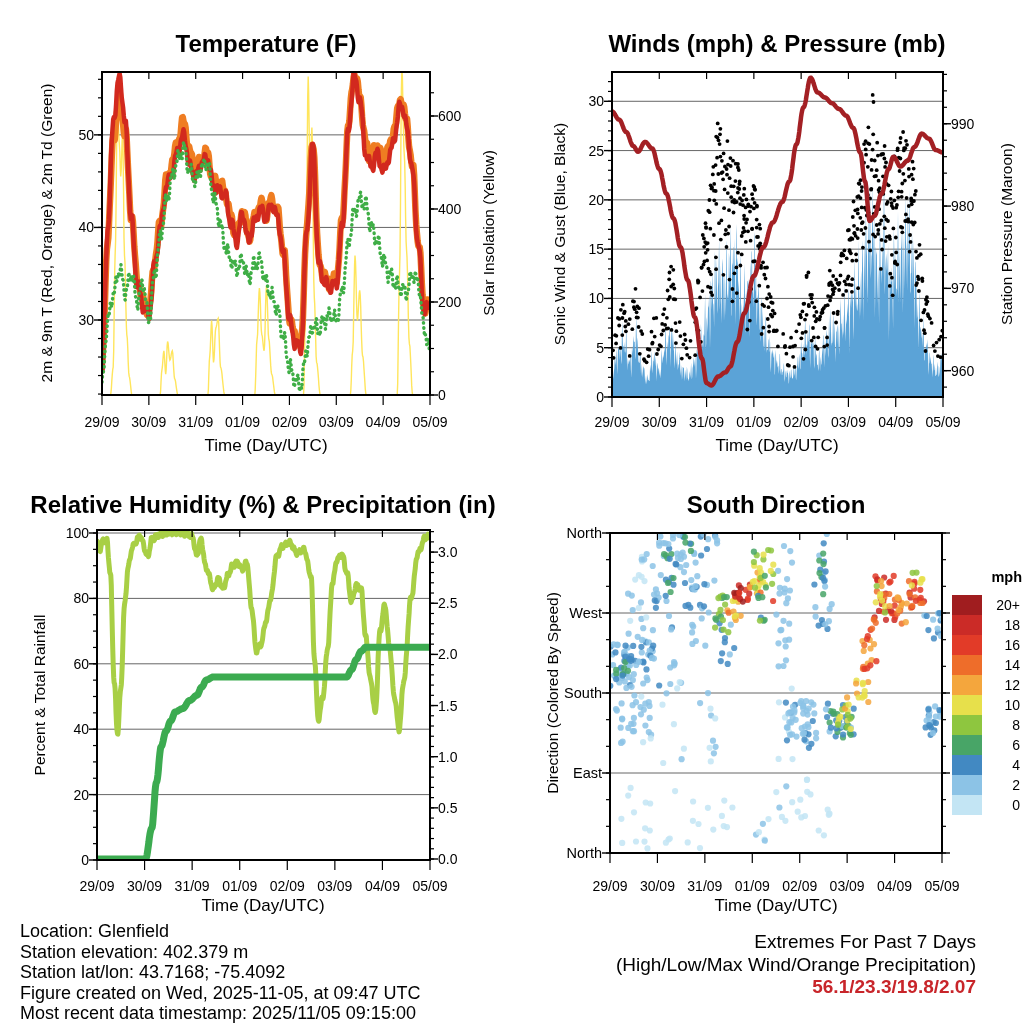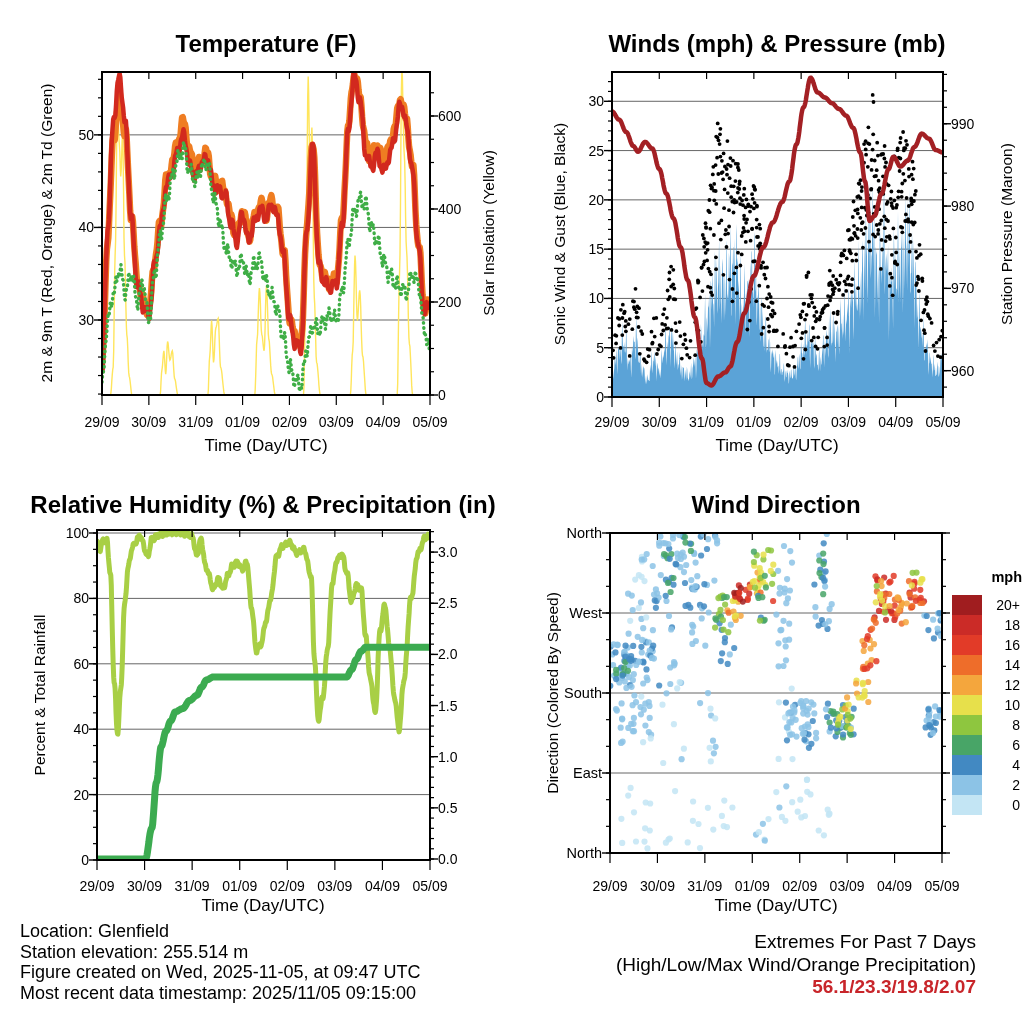--- a/index.html
+++ b/index.html
@@ -1726,39 +1726,40 @@
         <rect x="952" y="775" width="30" height="20" fill="#8cc3e6"></rect>
         <text x="1020" y="789.8" text-anchor="end" font-size="14" fill="#000" font-family="Liberation Sans, DejaVu Sans, sans-serif">2</text>
         <rect x="952" y="795" width="30" height="20" fill="#c3e5f4"></rect>
         <text x="1020" y="809.8" text-anchor="end" font-size="14" fill="#000" font-family="Liberation Sans, DejaVu Sans, sans-serif">0</text>
       </g>
     </svg>
 
   <div class="title" style="left:266px;top:30px">Temperature (F)</div>
   <div class="title" style="left:263px;top:491px">Relative Humidity (%) &amp; Precipitation (in)</div>
   <div class="title" style="left:777px;top:30px">Winds (mph) &amp; Pressure (mb)</div>
-  <div class="title" style="left:776px;top:491px">Wind Direction</div>
+  <div class="title" style="left:776px;top:491px">South Direction</div>
 
   <div class="xlabel" style="left:266px;top:436px">Time (Day/UTC)</div>
   <div class="xlabel" style="left:777px;top:436px">Time (Day/UTC)</div>
   <div class="xlabel" style="left:263px;top:896px">Time (Day/UTC)</div>
   <div class="xlabel" style="left:776px;top:896px">Time (Day/UTC)</div>
 
   <div class="vlabel" style="left:47px;top:233px">2m &amp; 9m T (Red, Orange) &amp; 2m Td (Green)</div>
   <div class="vlabel" style="left:489px;top:233px">Solar Insolation (Yellow)</div>
   <div class="vlabel" style="left:560px;top:234px">Sonic Wind &amp; Gust (Blue, Black)</div>
   <div class="vlabel" style="left:1007px;top:234px">Station Pressure (Maroon)</div>
   <div class="vlabel" style="left:40px;top:695px">Percent &amp; Total Rainfall</div>
   <div class="vlabel" style="left:553px;top:693px">Direction (Colored By Speed)</div>
 
   <div class="cbarlab">mph</div>
 
   <div class="footer">
     <div>Location: Glenfield</div>
-    <div>Station elevation: 255.514 m</div>
+    <div>Station elevation: 402.379 m</div>
+    <div>Station lat/lon: 43.7168; -75.4092</div>
     <div>Figure created on Wed, 2025-11-05, at 09:47 UTC</div>
     <div>Most recent data timestamp: 2025/11/05 09:15:00</div>
   </div>
 
   <div class="extremes">
     <div>Extremes For Past 7 Days</div>
     <div>(High/Low/Max Wind/Orange Precipitation)</div>
     <div class="val" id="extval" style="color: rgb(200, 37, 42);">56.1/23.3/19.8/2.07</div>
   </div>
 </div>

